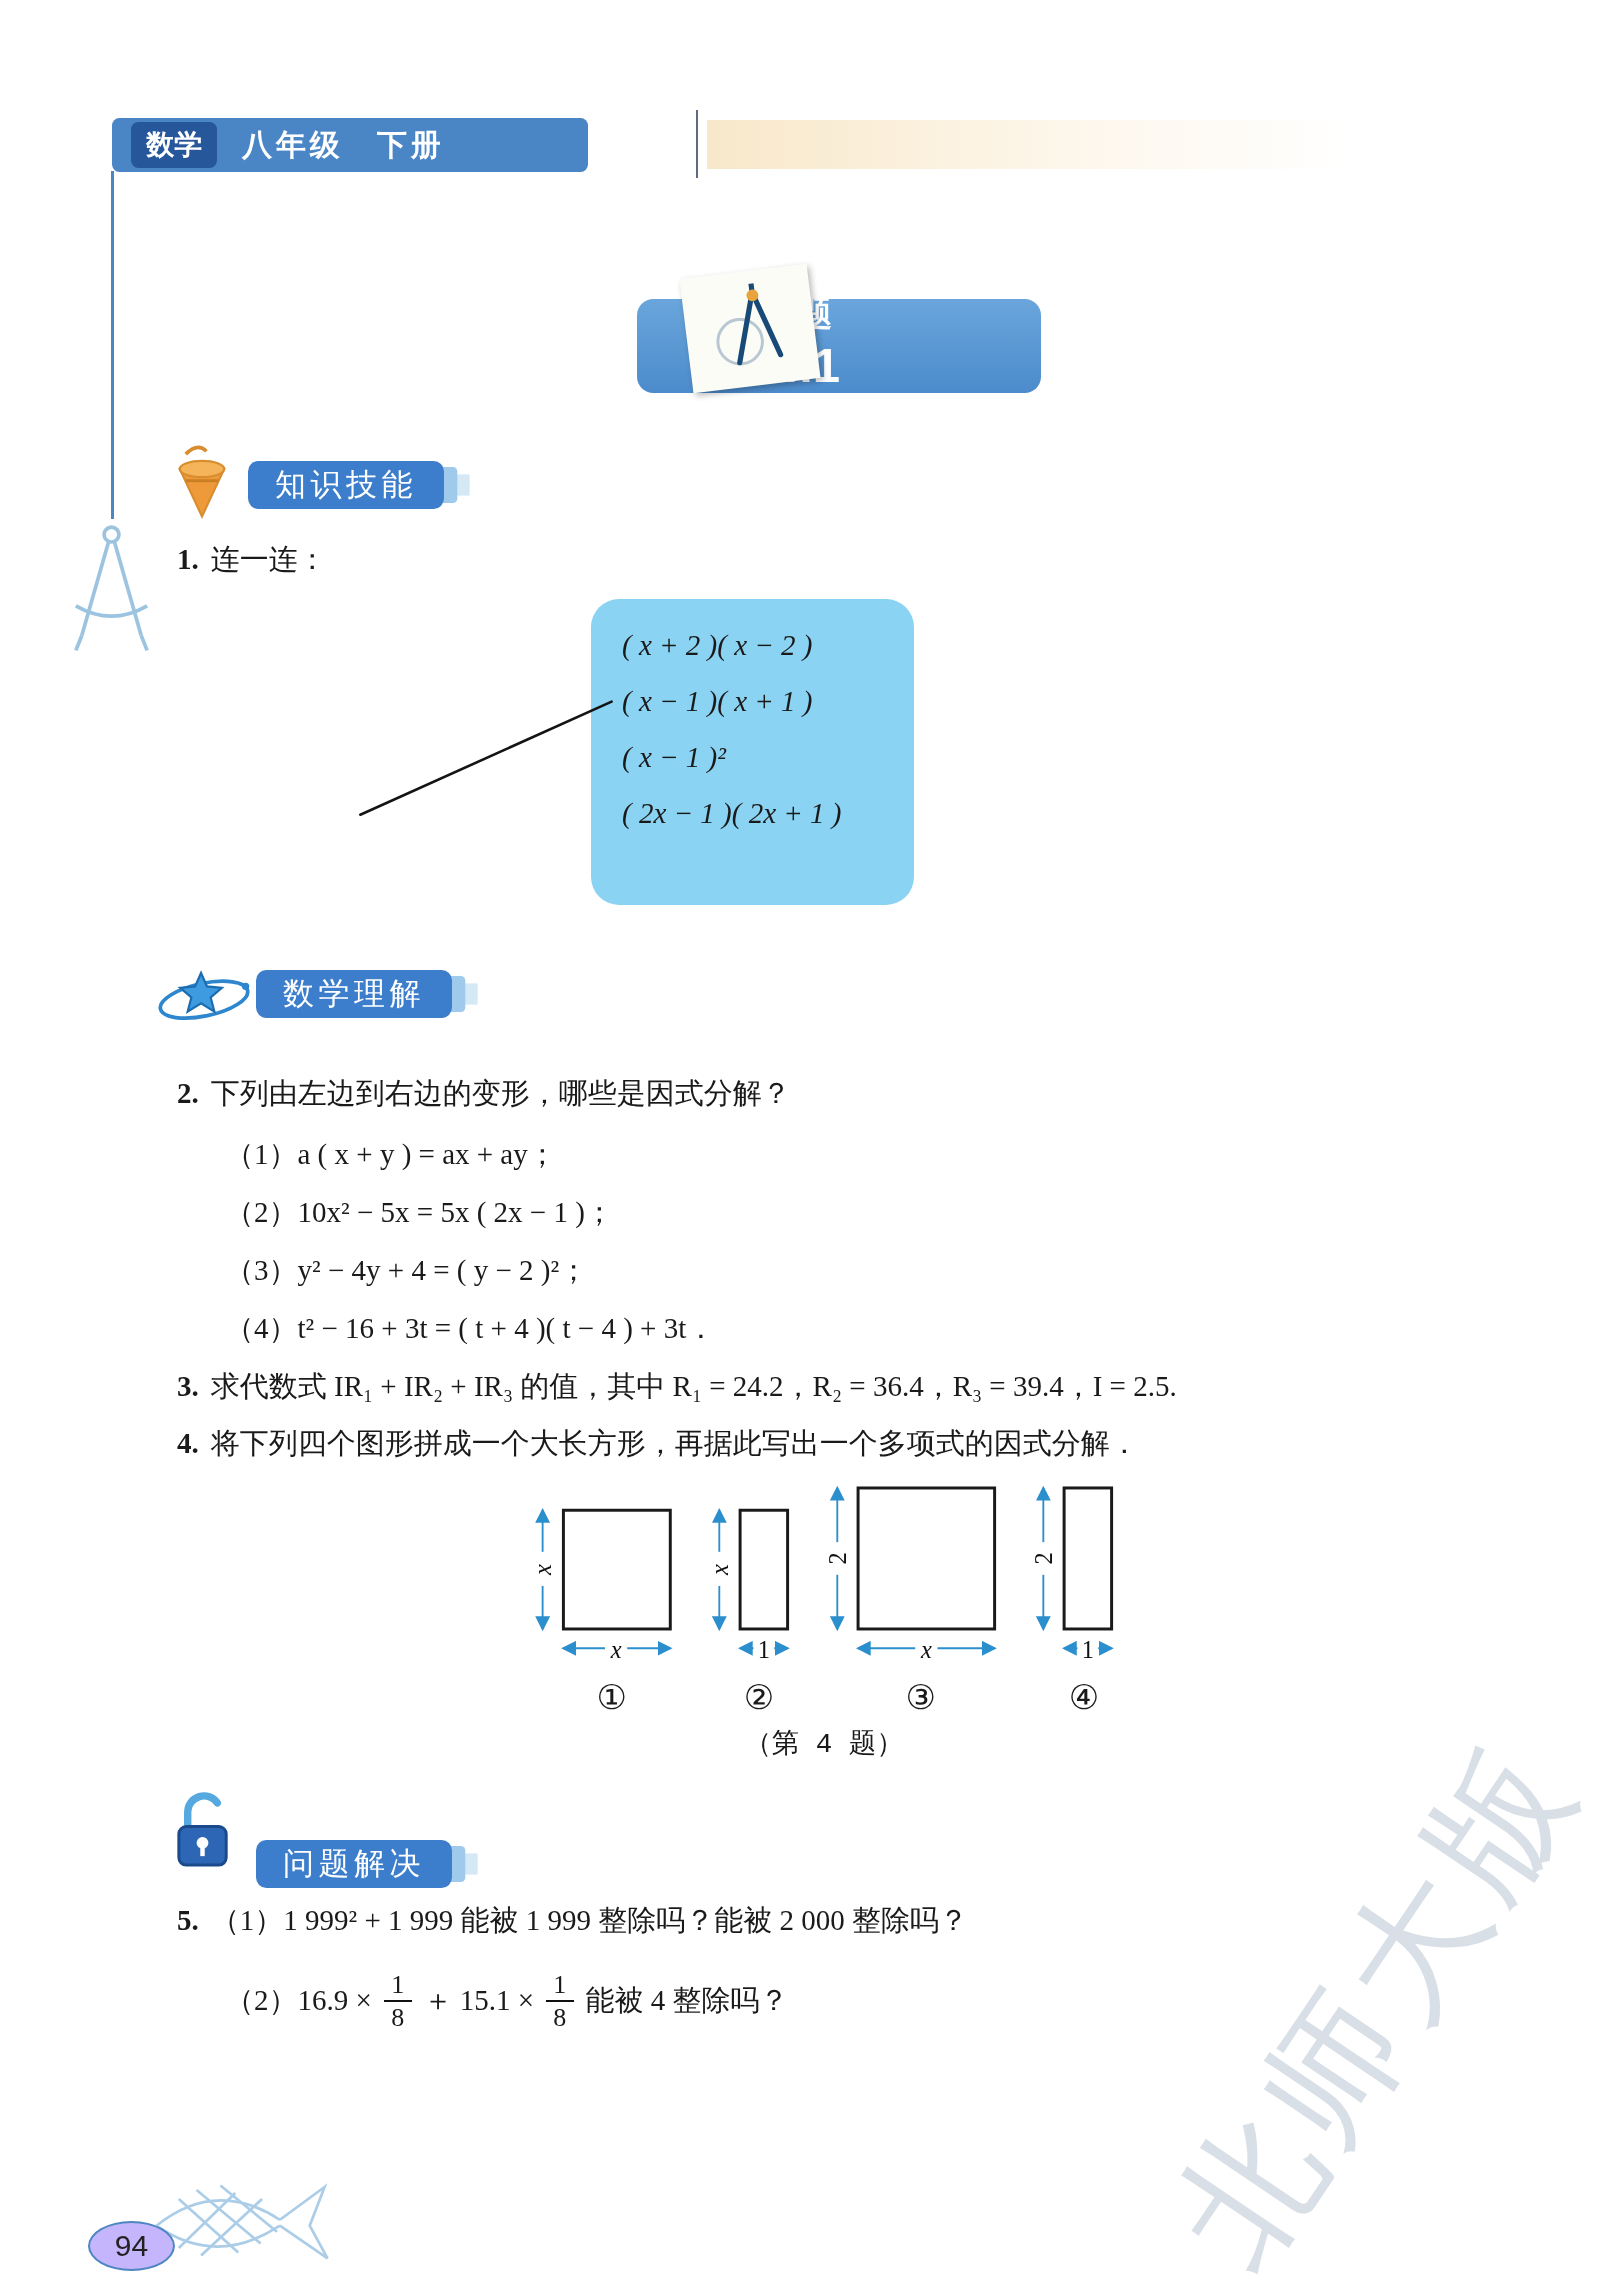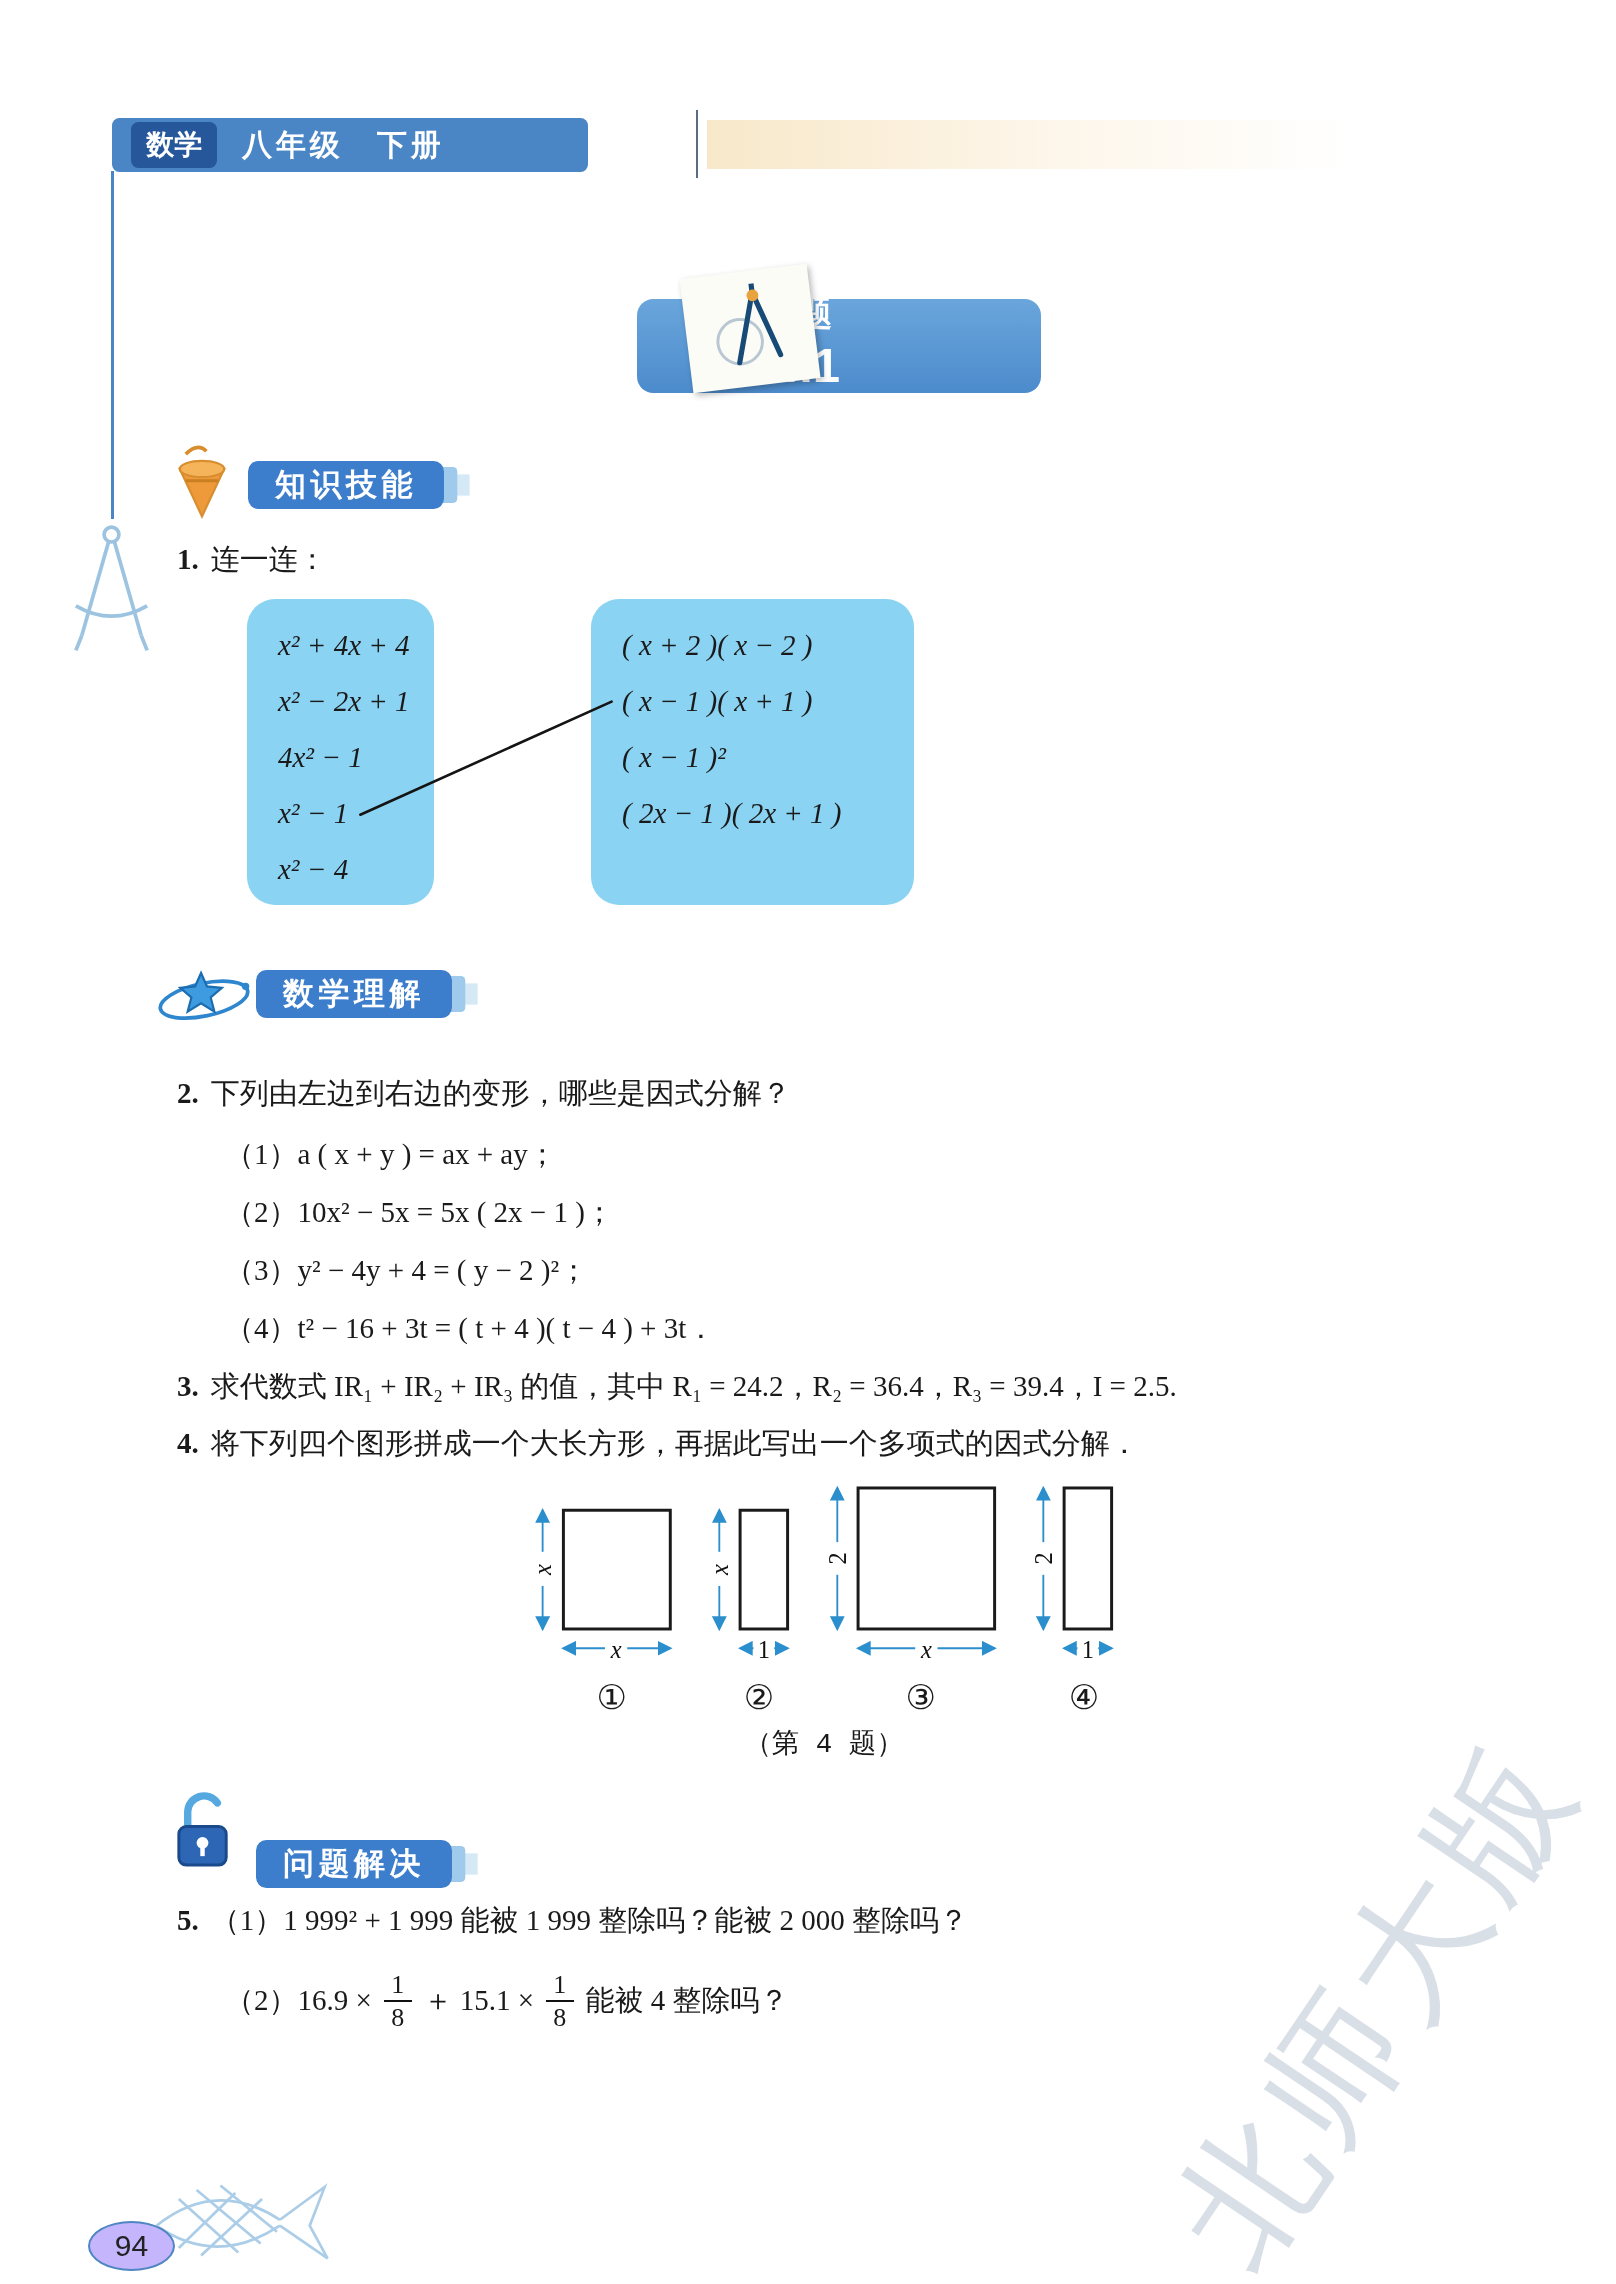--- a/index.html
+++ b/index.html
@@ -24,21 +24,21 @@
           background:linear-gradient(#6aa6dc,#4c8bcc);display:flex;align-items:center;
           justify-content:flex-end;padding-right:66px;box-sizing:border-box;color:#fff;flex-direction:column;}
   .banner-label{font-size:33px;font-weight:bold;margin-right:13.4px;font-family:"Liberation Sans",sans-serif;}
   .banner-number{font-size:49px;font-weight:bold;font-family:"Liberation Sans",sans-serif;}
   .note{position:absolute;left:686px;top:271px;width:128px;height:115px;background:#fcfcf6;
         transform:rotate(-7deg);box-shadow:2.2px 3px 6.7px rgba(0,0,0,.28);
         display:flex;align-items:center;justify-content:center;}
 
   
   .pill{position:absolute;height:48px;background:#3c7ecb;color:#fff;display:flex;align-items:center;
-        padding:0 27px;border-radius:10.4px;font-family:"Liberation Sans",sans-serif;font-weight:bold;
+        padding:0 27px;border-radius:10.4px;font-family:"Liberation Sans",sans-serif;font-weight:normal;
         font-size:31px;letter-spacing:4.5px;
         box-shadow:19.3px 0 0 -6px #9fcaeb,39px 0 0 -13.4px #d5e8f6;}
   .icon{position:absolute;}
 
   
   .prob{position:absolute;display:flex;gap:12px;font-size:29px;line-height:1.25;}
   .pnum{font-weight:bold;}
   .pitem{position:absolute;font-size:29px;line-height:1.25;}
 
   
@@ -131,27 +131,20 @@
   </svg>
   <div class="pill" style="left:248px;top:461px">
     <span>知识技能</span>
   </div>
 
   <div class="prob" style="left:177px;top:541px">
     <span class="pnum">1.</span>
     <span>连一连：</span>
   </div>
 
-  <div class="match-box" style="left:247px;top:599px">
-    <div class="expr">x² + 4x + 4</div>
-    <div class="expr">x² − 2x + 1</div>
-    <div class="expr">4x² − 1</div>
-    <div class="expr">x² − 1</div>
-    <div class="expr">x² − 4</div>
-  </div>
   <div class="match-box right-box" style="left:591px;top:599px">
     <div class="expr">( x + 2 )( x − 2 )</div>
     <div class="expr">( x − 1 )( x + 1 )</div>
     <div class="expr">( x − 1 )²</div>
     <div class="expr">( 2x − 1 )( 2x + 1 )</div>
   </div>
   <svg class="connector" width="290" height="171" viewBox="0 0 390 230">
     <line x1="30" y1="200" x2="368" y2="48" stroke="#141414" stroke-width="3.5" stroke-linecap="round"></line>
   </svg>
 

